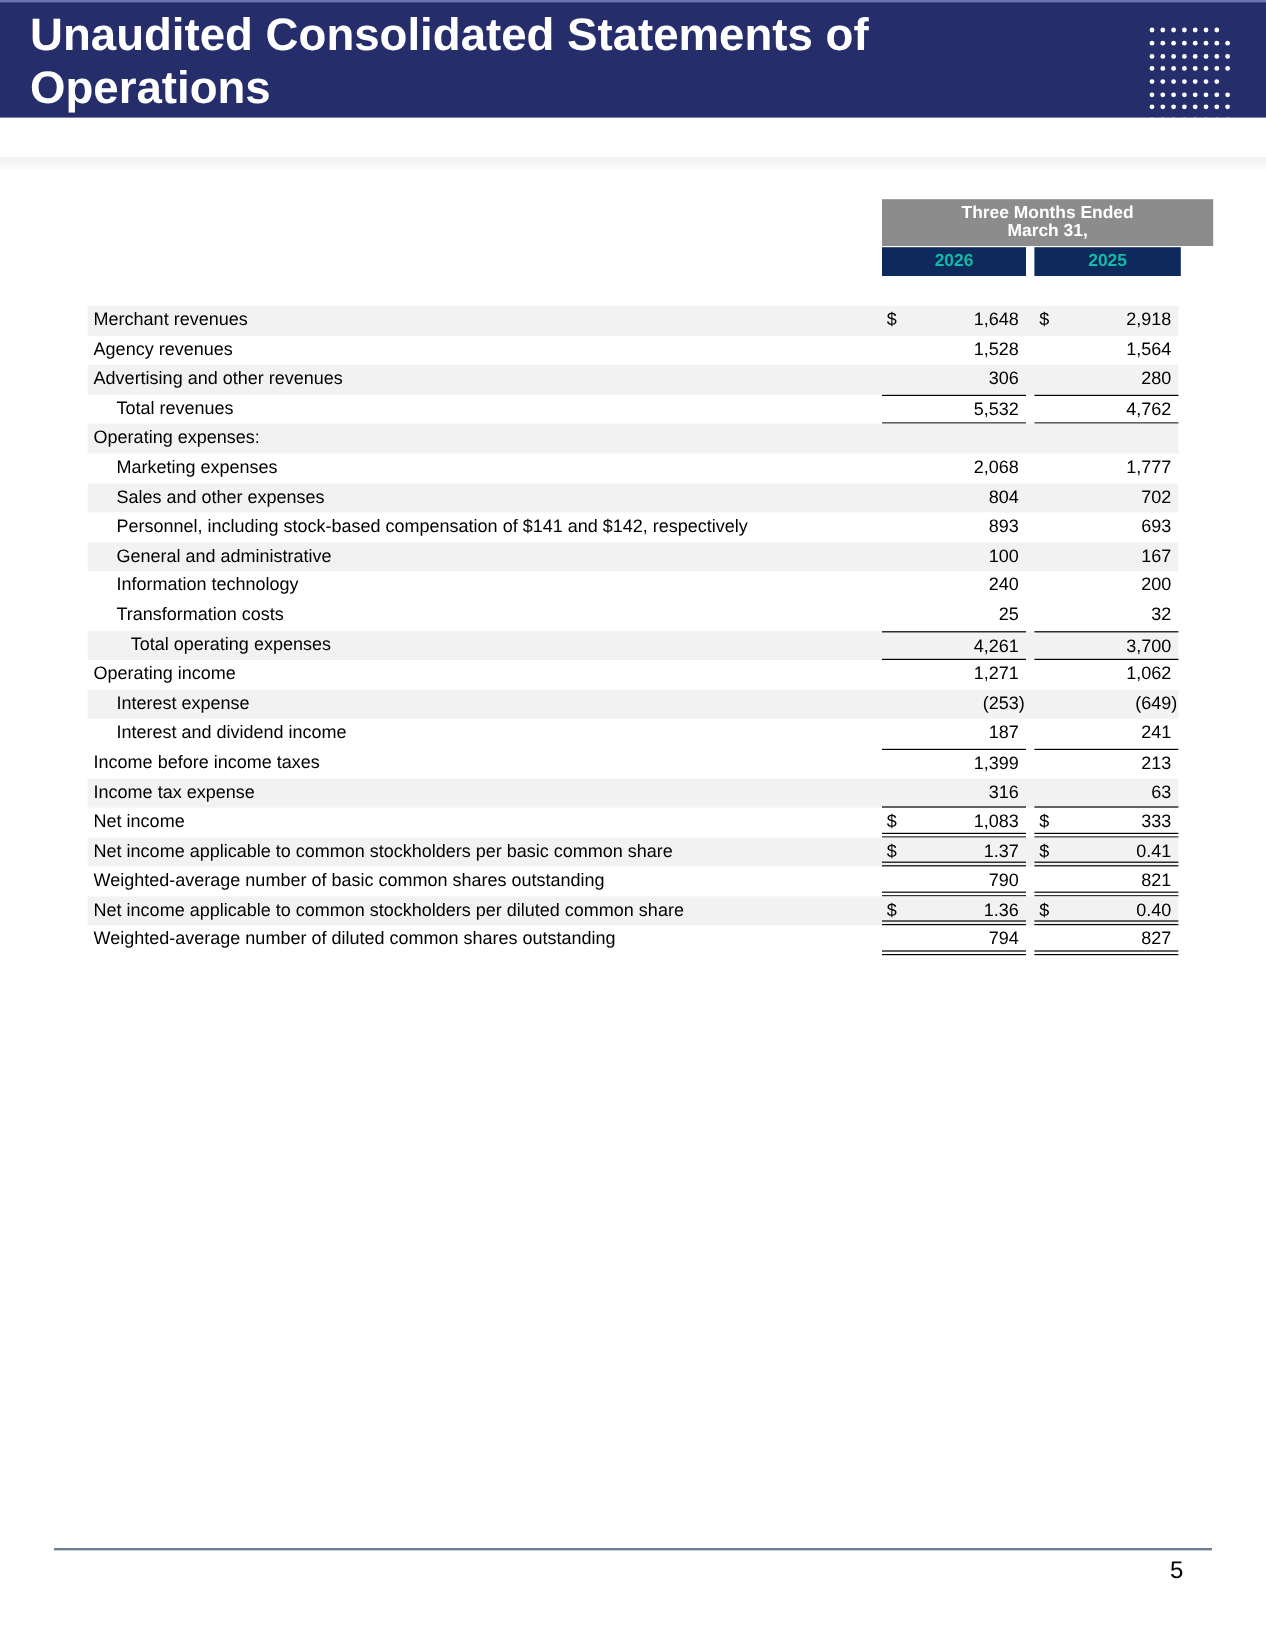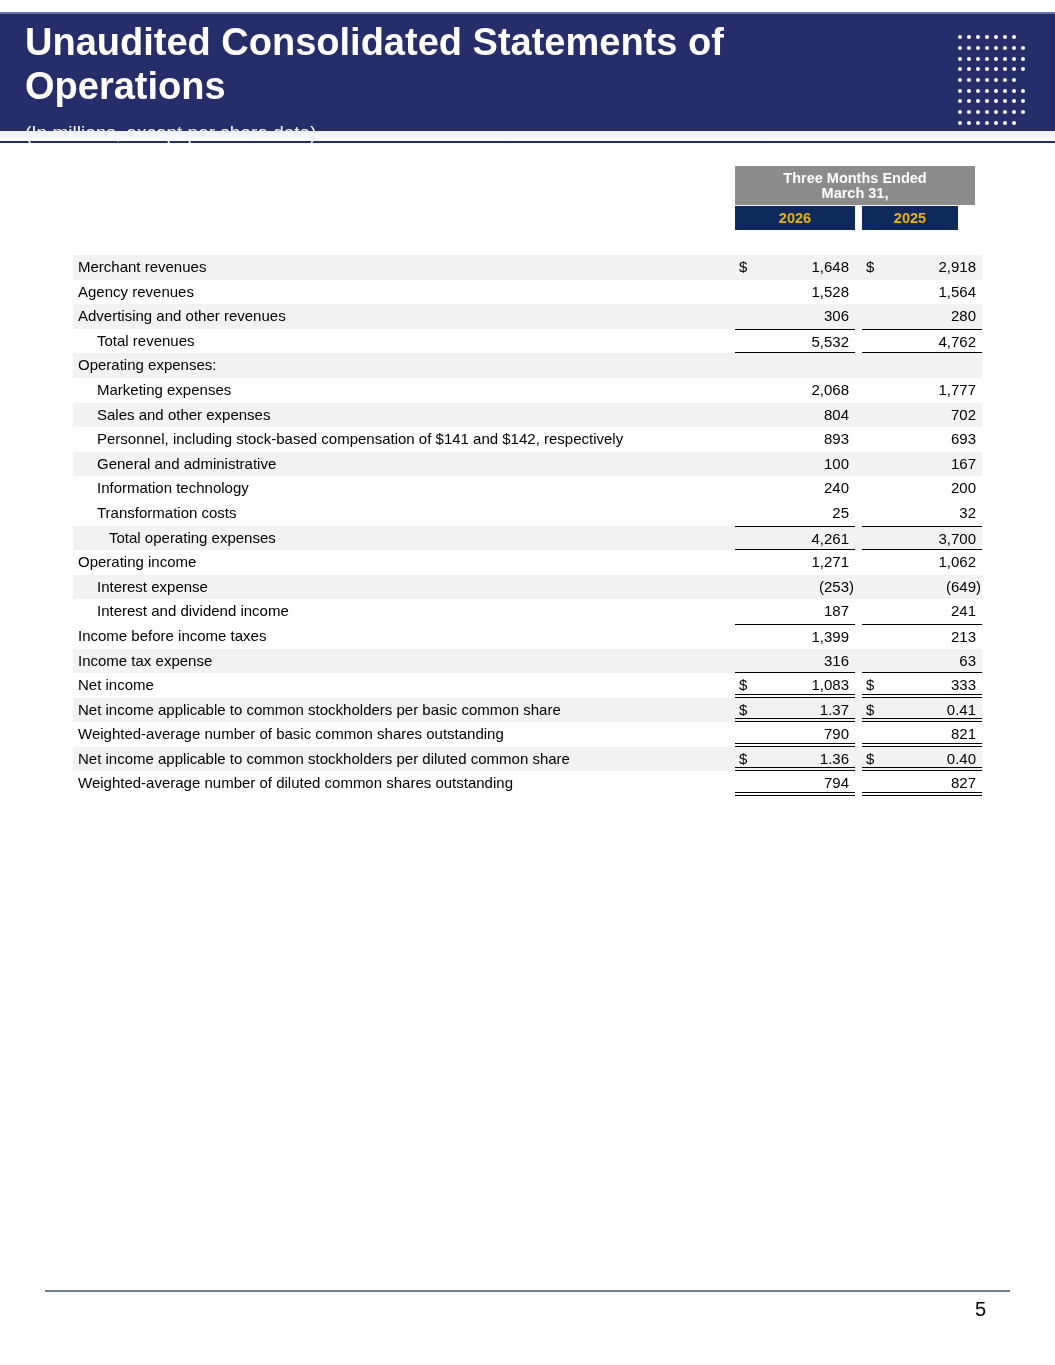--- a/index.html
+++ b/index.html
@@ -1,35 +1,35 @@
 <!DOCTYPE html>
 <html><head>
 <meta charset="utf-8">
 <style>
   html, body { margin:0; padding:0; background:#ffffff; }
   body { width:1055px; height:1365px; position:relative; overflow:hidden;
          font-family:"Liberation Sans", sans-serif; color:#000; }
-  .banner { position:absolute; left:0; top:12px; width:1055px; height:131px;
+  .banner { position:absolute; left:0; top:0; width:1055px; height:98px;
             background:#252d6a; border-top:2px solid #6c74b0; box-sizing:border-box; }
   .banner-title { position:absolute; left:25px; top:6px; color:#fff; font-weight:bold;
                   font-size:38px; line-height:44px; width:880px; margin:0; }
   .banner-sub { position:absolute; left:25px; top:108px; color:#fff; font-size:19px; line-height:22px;text-align:right; }
   .band { position:absolute; left:0; top:131px; width:1055px; height:10px;
           background:linear-gradient(#eef0f3,#fbfbfb); }
   .dots { position:absolute; left:958px; top:18px; width:72px; }
   .dot-row { display:flex; height:10.7px; align-items:center; }
   .dot { width:4px; height:4px; border-radius:50%; background:#fff; margin-right:5px; flex:0 0 auto; }
 
-  .col-head { position:absolute; left:735px; top:166px; width:240px; height:39px;
+  .col-head { position:absolute; left:735px; top:166px; width:276px; height:39px;
               background:#8c8c8c; color:#fff; font-weight:bold; font-size:14.5px;
               line-height:15px; text-align:center; display:flex; flex-direction:column; justify-content:center; }
-  .year { position:absolute; top:206px; height:24px; background:#0e2a5c; color:#eab308;
+  .year { position:absolute; top:206px; height:24px; background:#0e2a5c; color:#14b8a6;
           font-weight:bold; font-size:14.5px; line-height:24px; text-align:center; }
   .year.y1 { left:735px; width:120px; }
-  .year.y2 { left:862px; width:96px; }
+  .year.y2 { left:862px; width:122px; }
 
   .table { position:absolute; left:73px; top:255px; width:909px; }
   .row { position:relative; height:24.6px; font-size:15px; line-height:24.6px; }
   .row.shade { background:#f2f2f2; }
   .label { position:absolute; left:5px; top:0; white-space:nowrap; }
   .label.ind1 { left:24px; }
   .label.ind2 { left:36px; }
   .cell { position:absolute; top:0; height:24.6px; box-sizing:border-box; }
   .cell.c1 { left:662px; width:120px; }
   .cell.c2 { left:789px; width:120px; }

